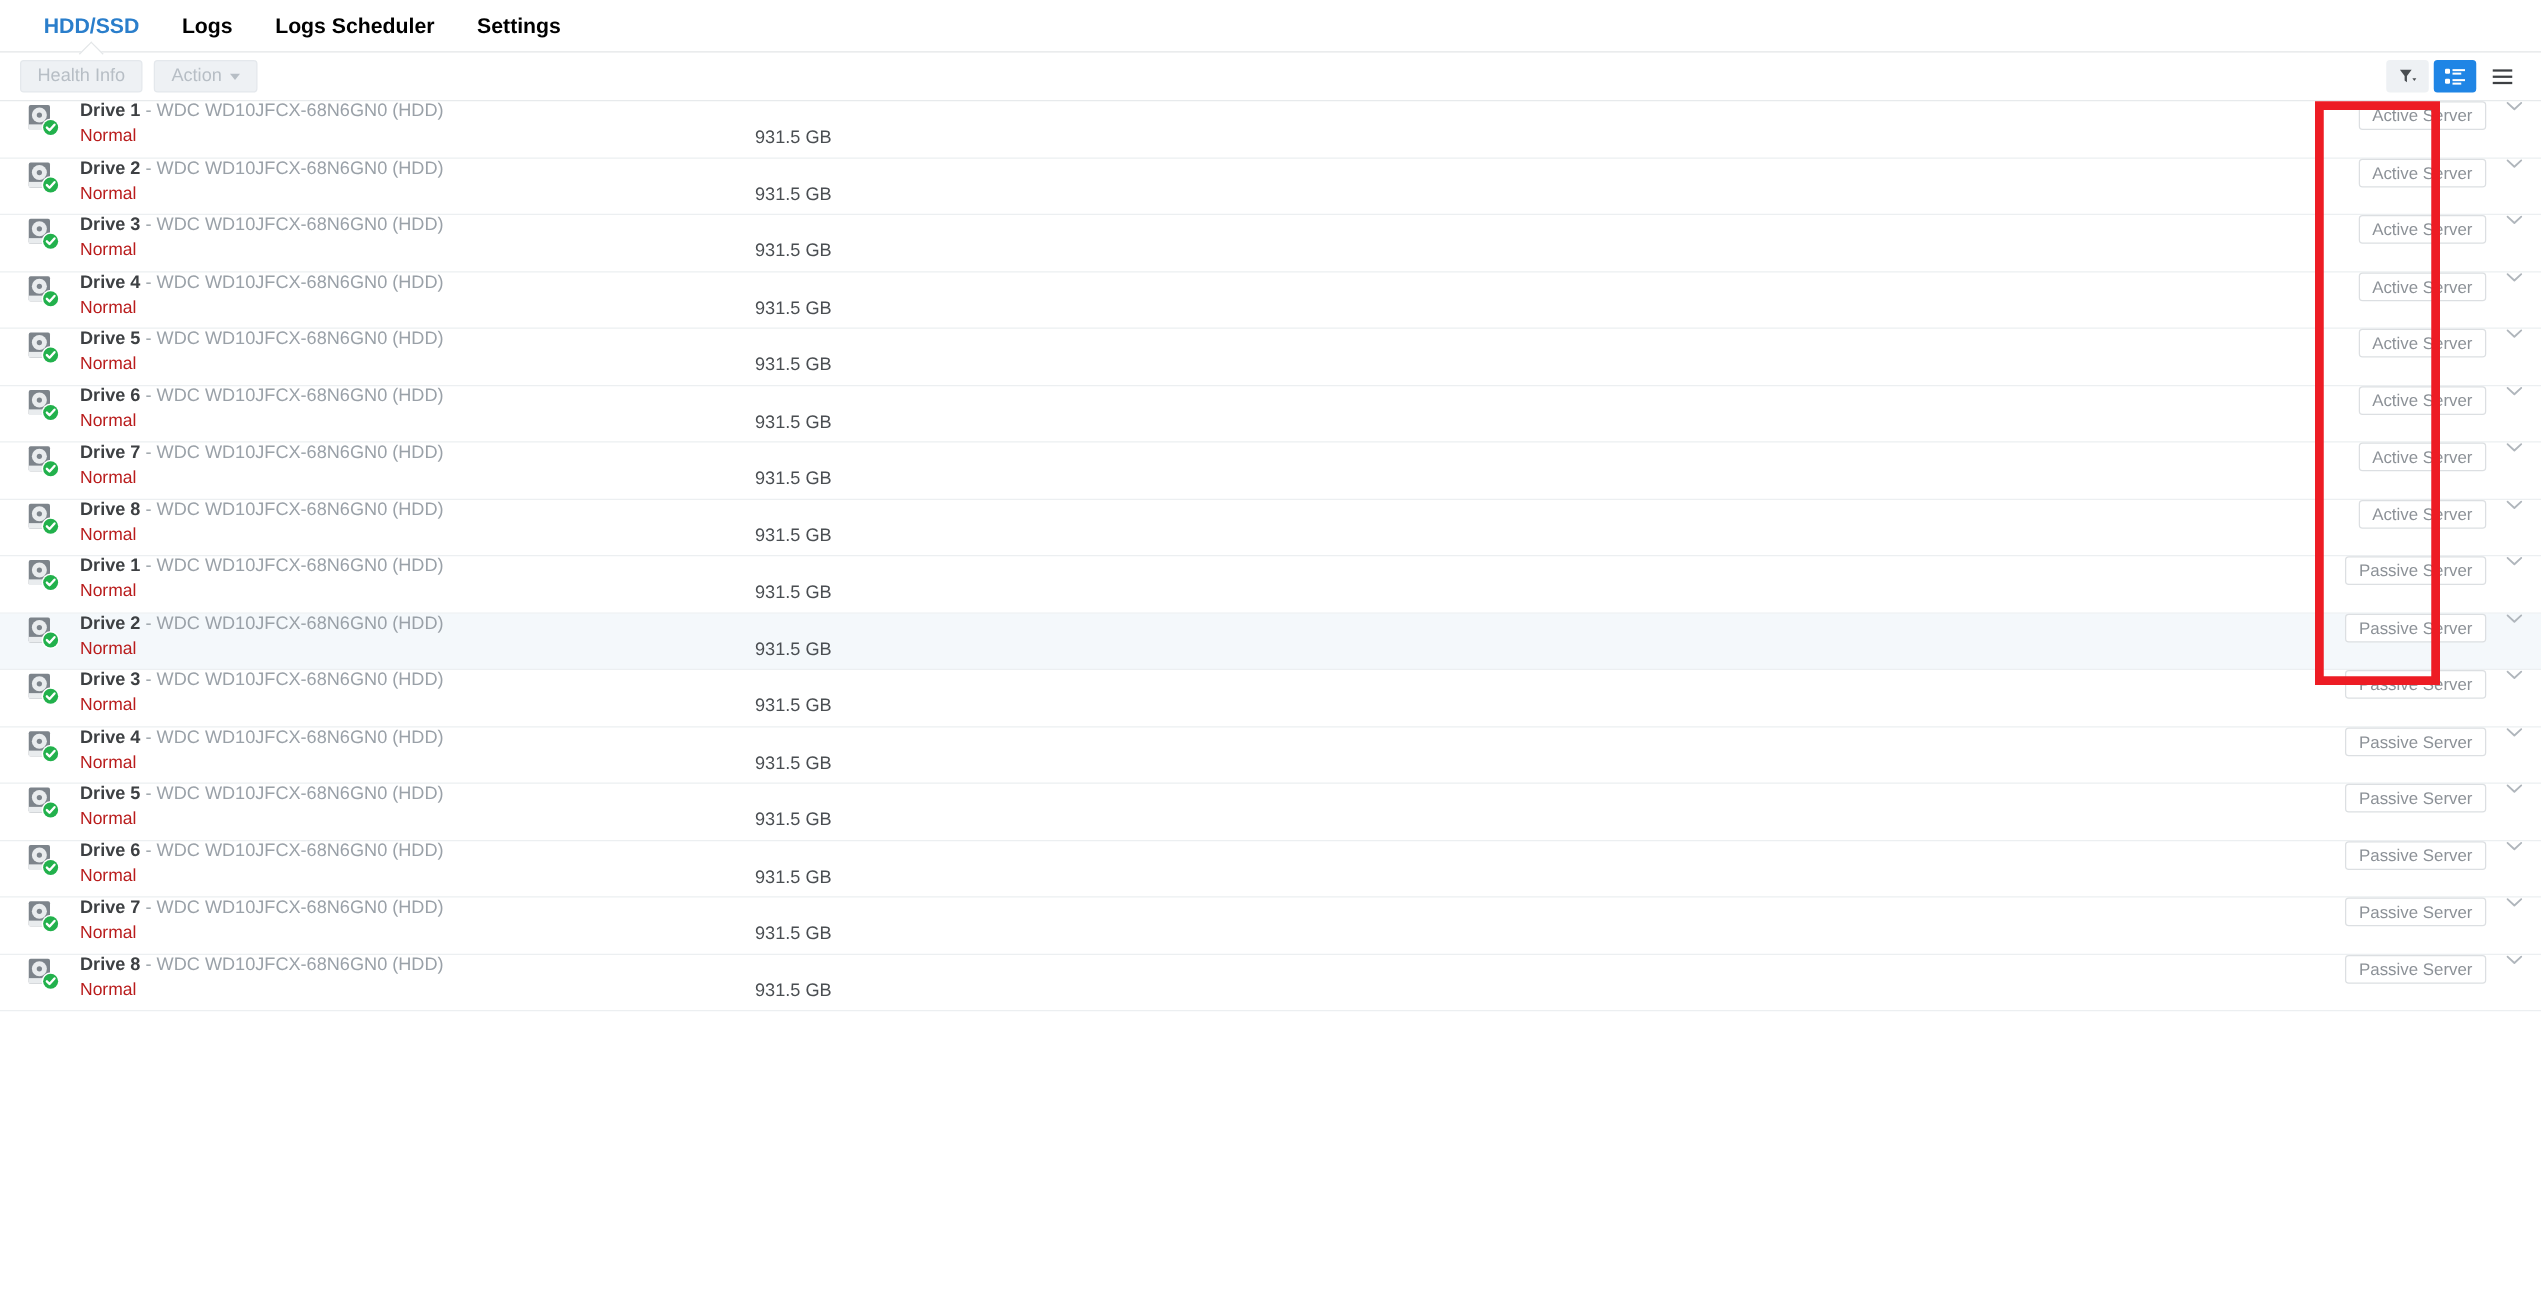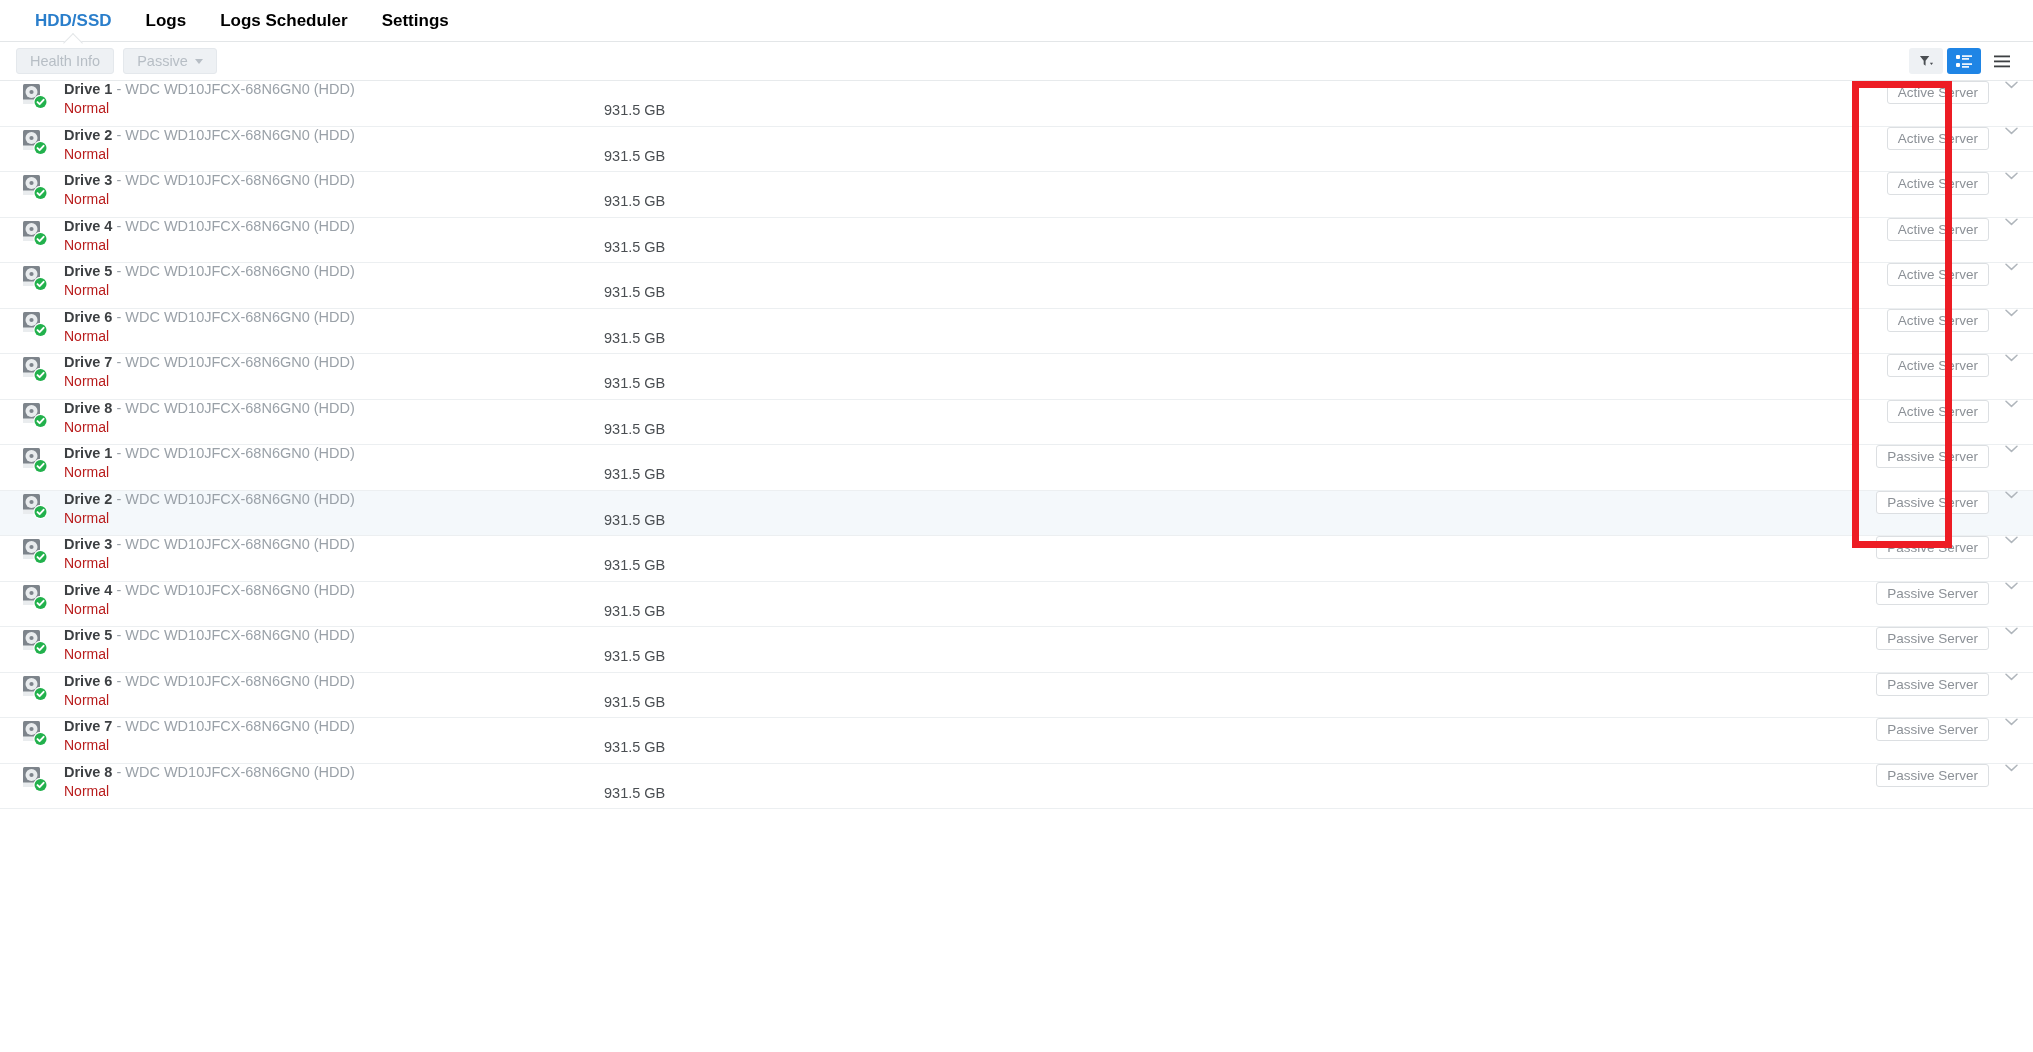--- a/index.html
+++ b/index.html
@@ -174,21 +174,21 @@
     <div class="tab">Logs</div>
     <div class="tab">Logs Scheduler</div>
     <div class="tab">Settings</div>
   </div>
 
 <div class="actionbar">
   <div class="btn">
     <span>Health Info</span>
   </div>
   <div class="btn">
-    <span>Passive</span>
+    <span>Action</span>
     <span class="caret"></span>
   </div>
 
   <div class="toolbar-right">
     <div class="tbtn">
       <span>
         <svg width="15" height="15" viewBox="0 0 16 16">
           <path d="M1 2 L11 2 L7 7.2 L7 12.5 L5 11 L5 7.2 Z" fill="#4a4e52"></path>
           <path d="M11.6 9.2 L15 9.2 L13.3 11.6 Z" fill="#4a4e52"></path>
         </svg>

